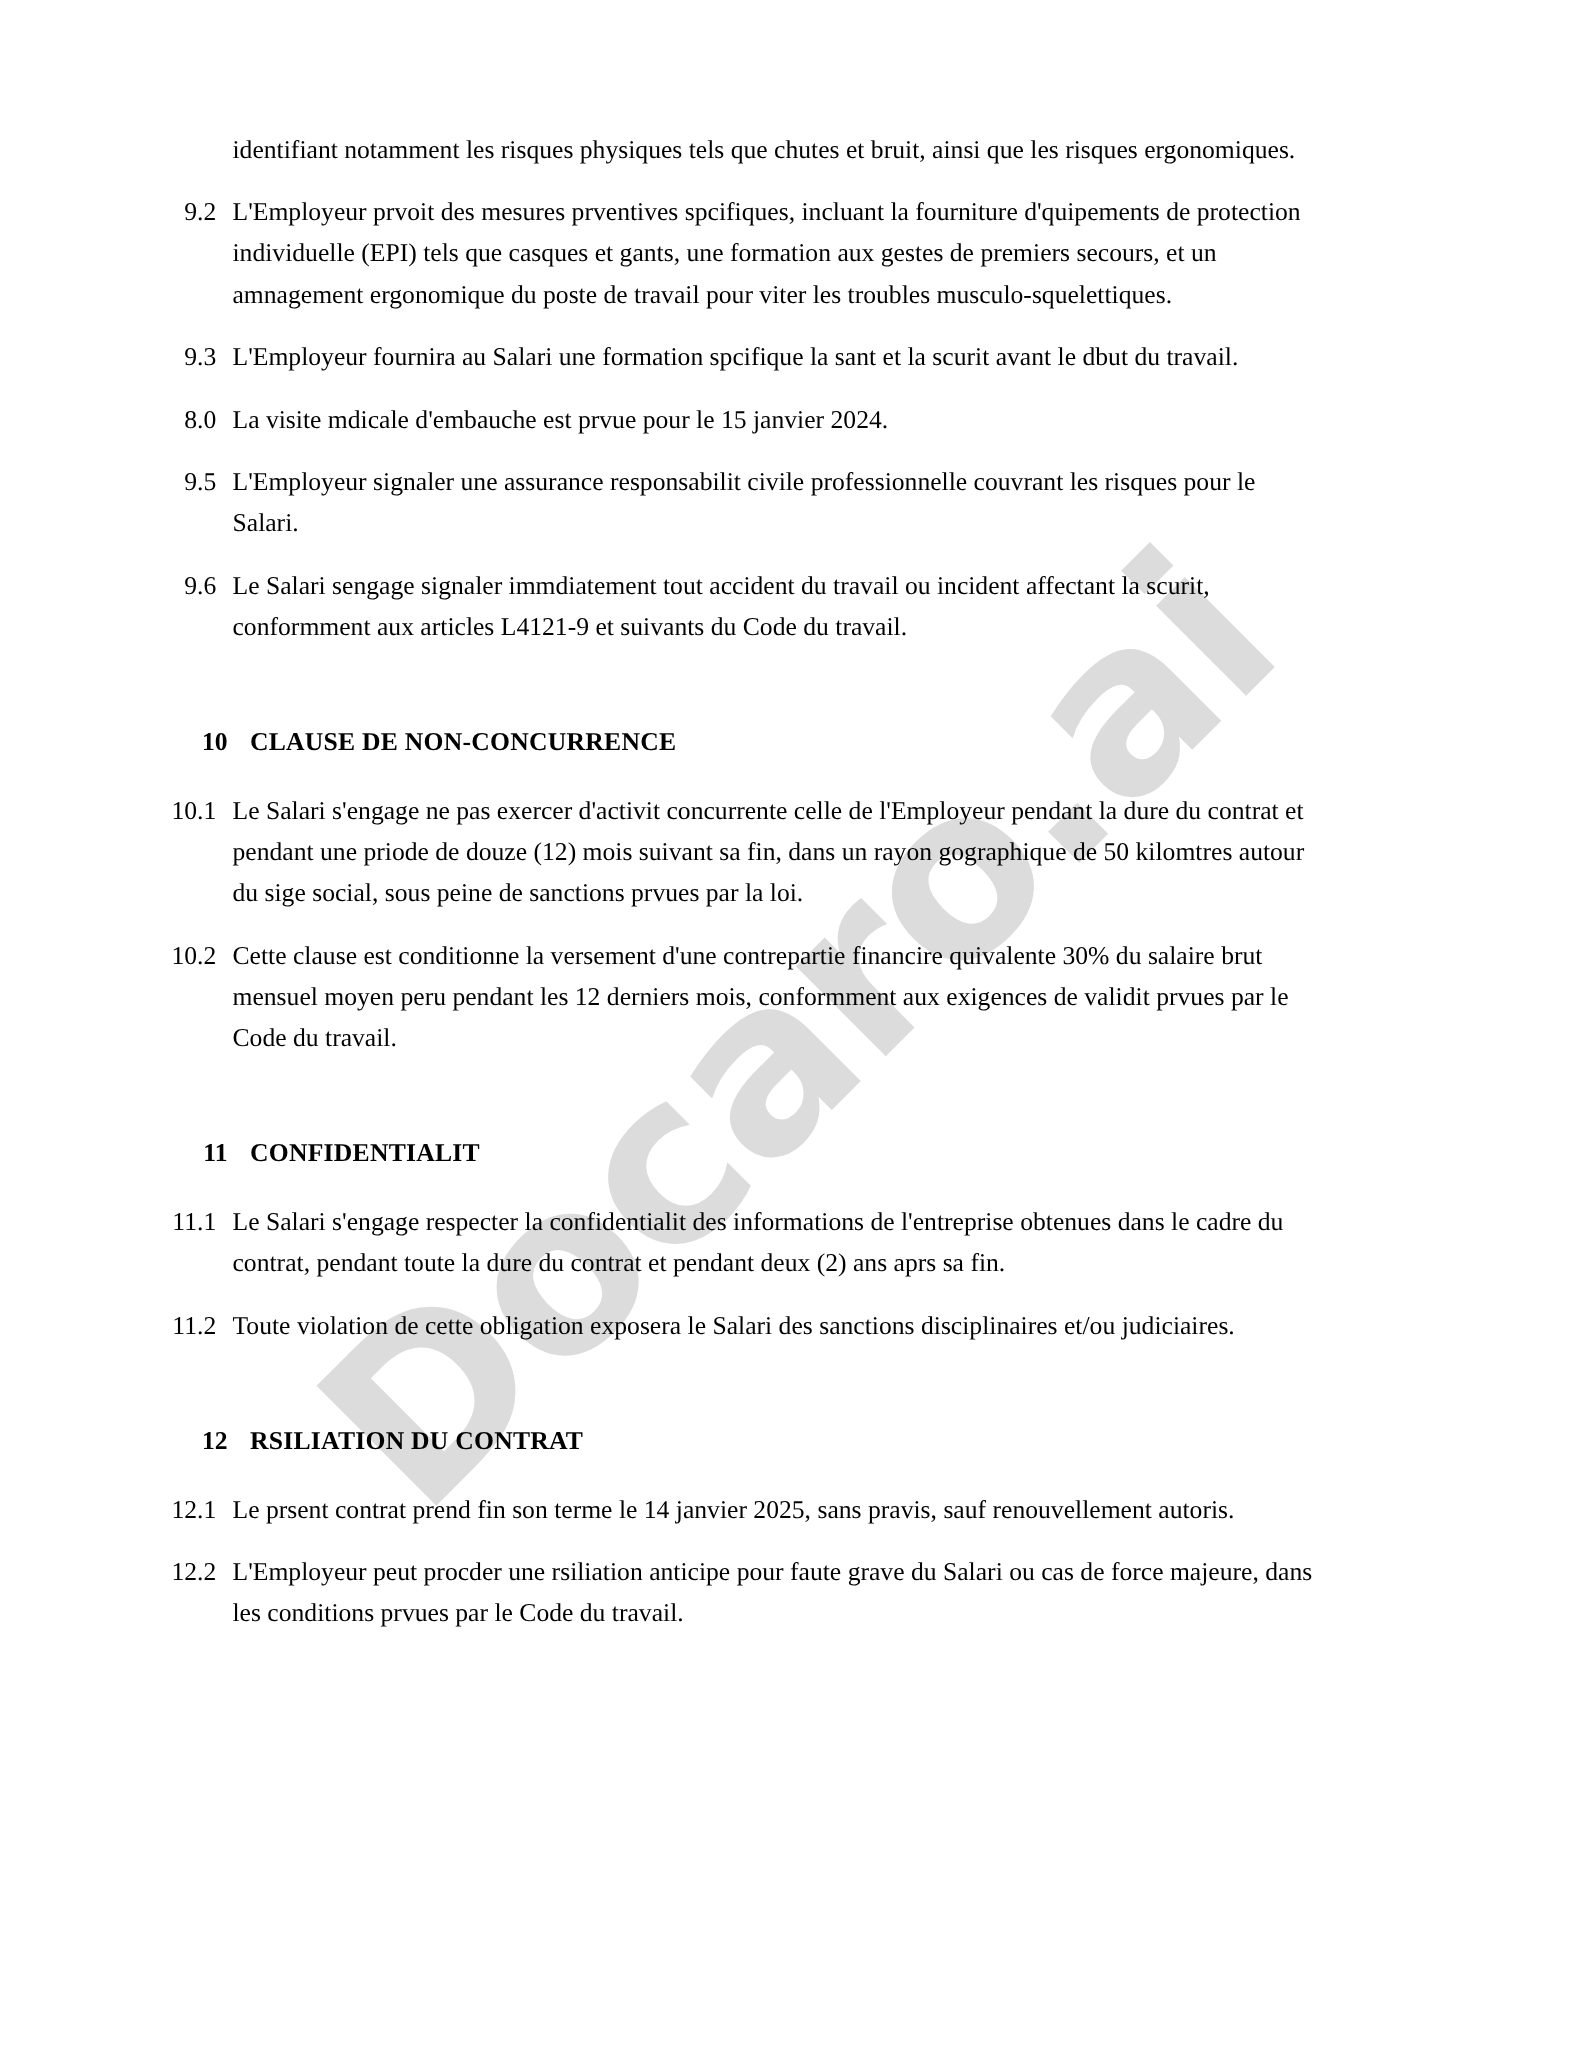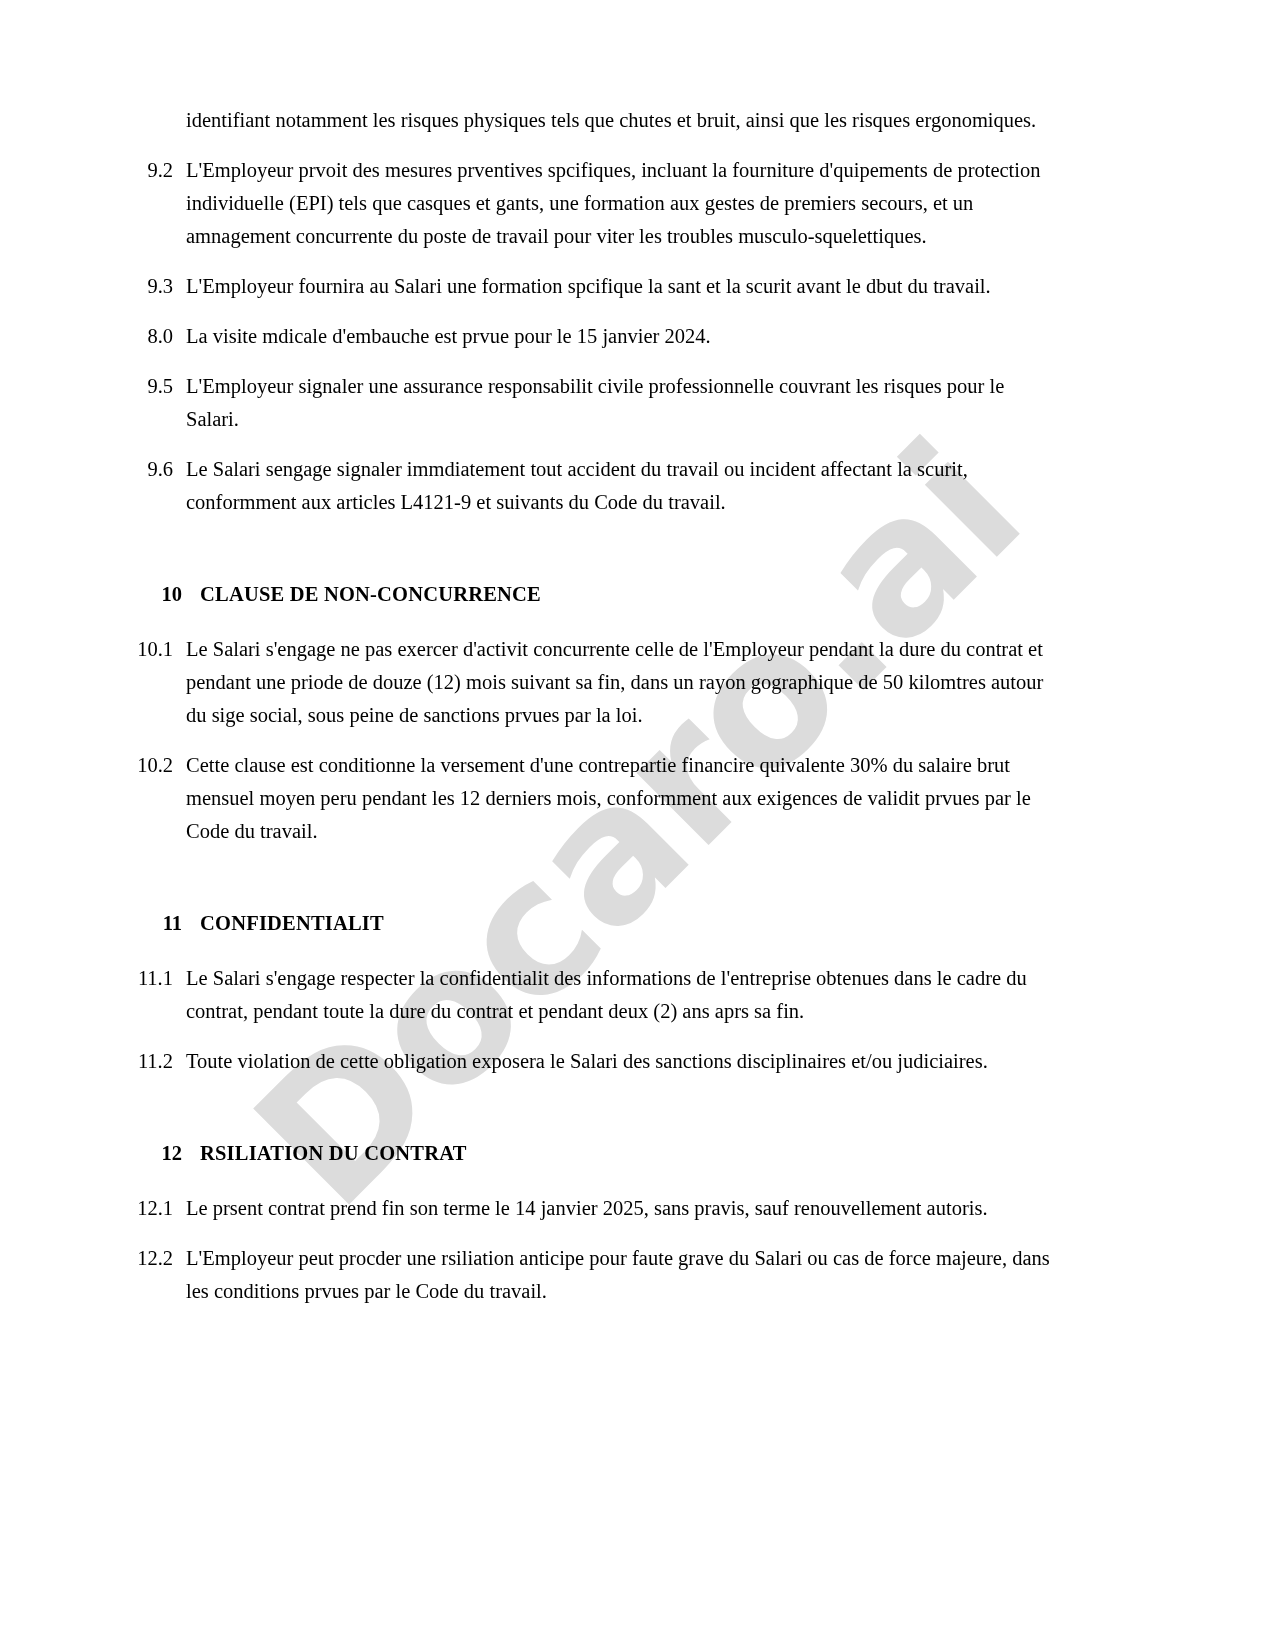--- a/index.html
+++ b/index.html
@@ -118,21 +118,21 @@
 
   <div class="doc-body">
 
     <div class="cont">
       <div class="clause-num"></div>
       <div class="clause-text">identifiant notamment les risques physiques tels que chutes et bruit, ainsi que les risques ergonomiques.</div>
     </div>
 
     <div class="clause">
       <div class="clause-num">9.2</div>
-      <div class="clause-text">L'Employeur prvoit des mesures prventives spcifiques, incluant la fourniture d'quipements de protection individuelle (EPI) tels que casques et gants, une formation aux gestes de premiers secours, et un amnagement concurrente du poste de travail pour viter les troubles musculo-squelettiques.</div>
+      <div class="clause-text">L'Employeur prvoit des mesures prventives spcifiques, incluant la fourniture d'quipements de protection individuelle (EPI) tels que casques et gants, une formation aux gestes de premiers secours, et un amnagement ergonomique du poste de travail pour viter les troubles musculo-squelettiques.</div>
     </div>
 
     <div class="clause">
       <div class="clause-num">9.3</div>
       <div class="clause-text">L'Employeur fournira au Salari une formation spcifique  la sant et  la scurit avant le dbut du travail.</div>
     </div>
 
     <div class="clause">
       <div class="clause-num">8.0</div>
       <div class="clause-text">La visite mdicale d'embauche est prvue pour le 15 janvier 2024.</div>

